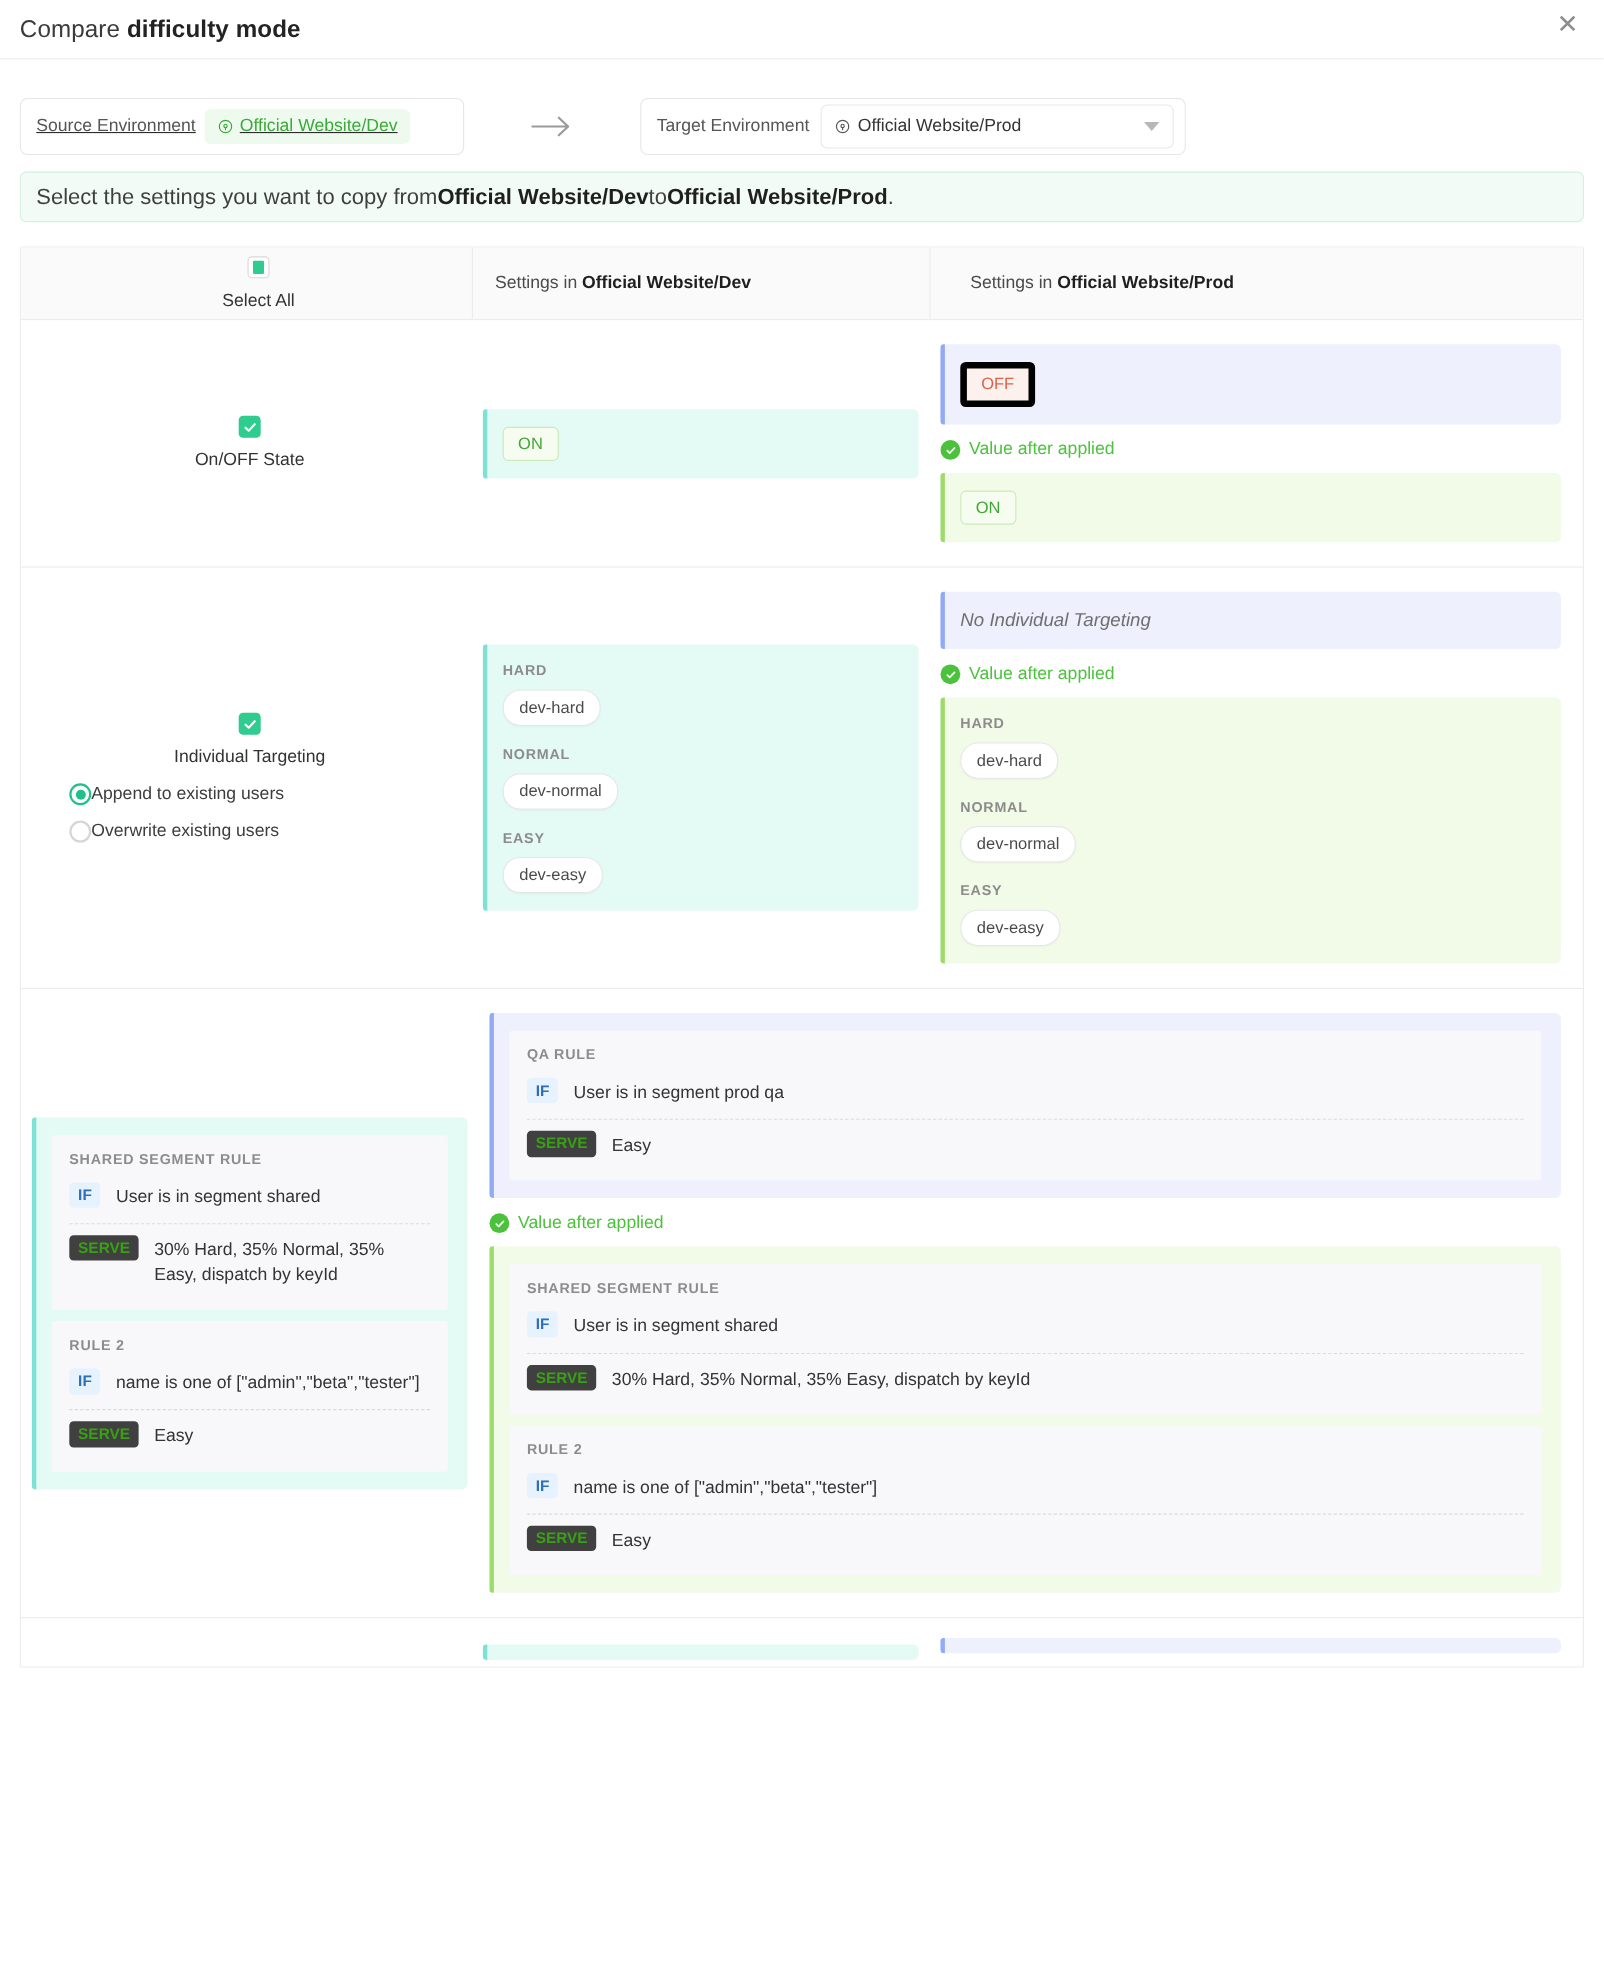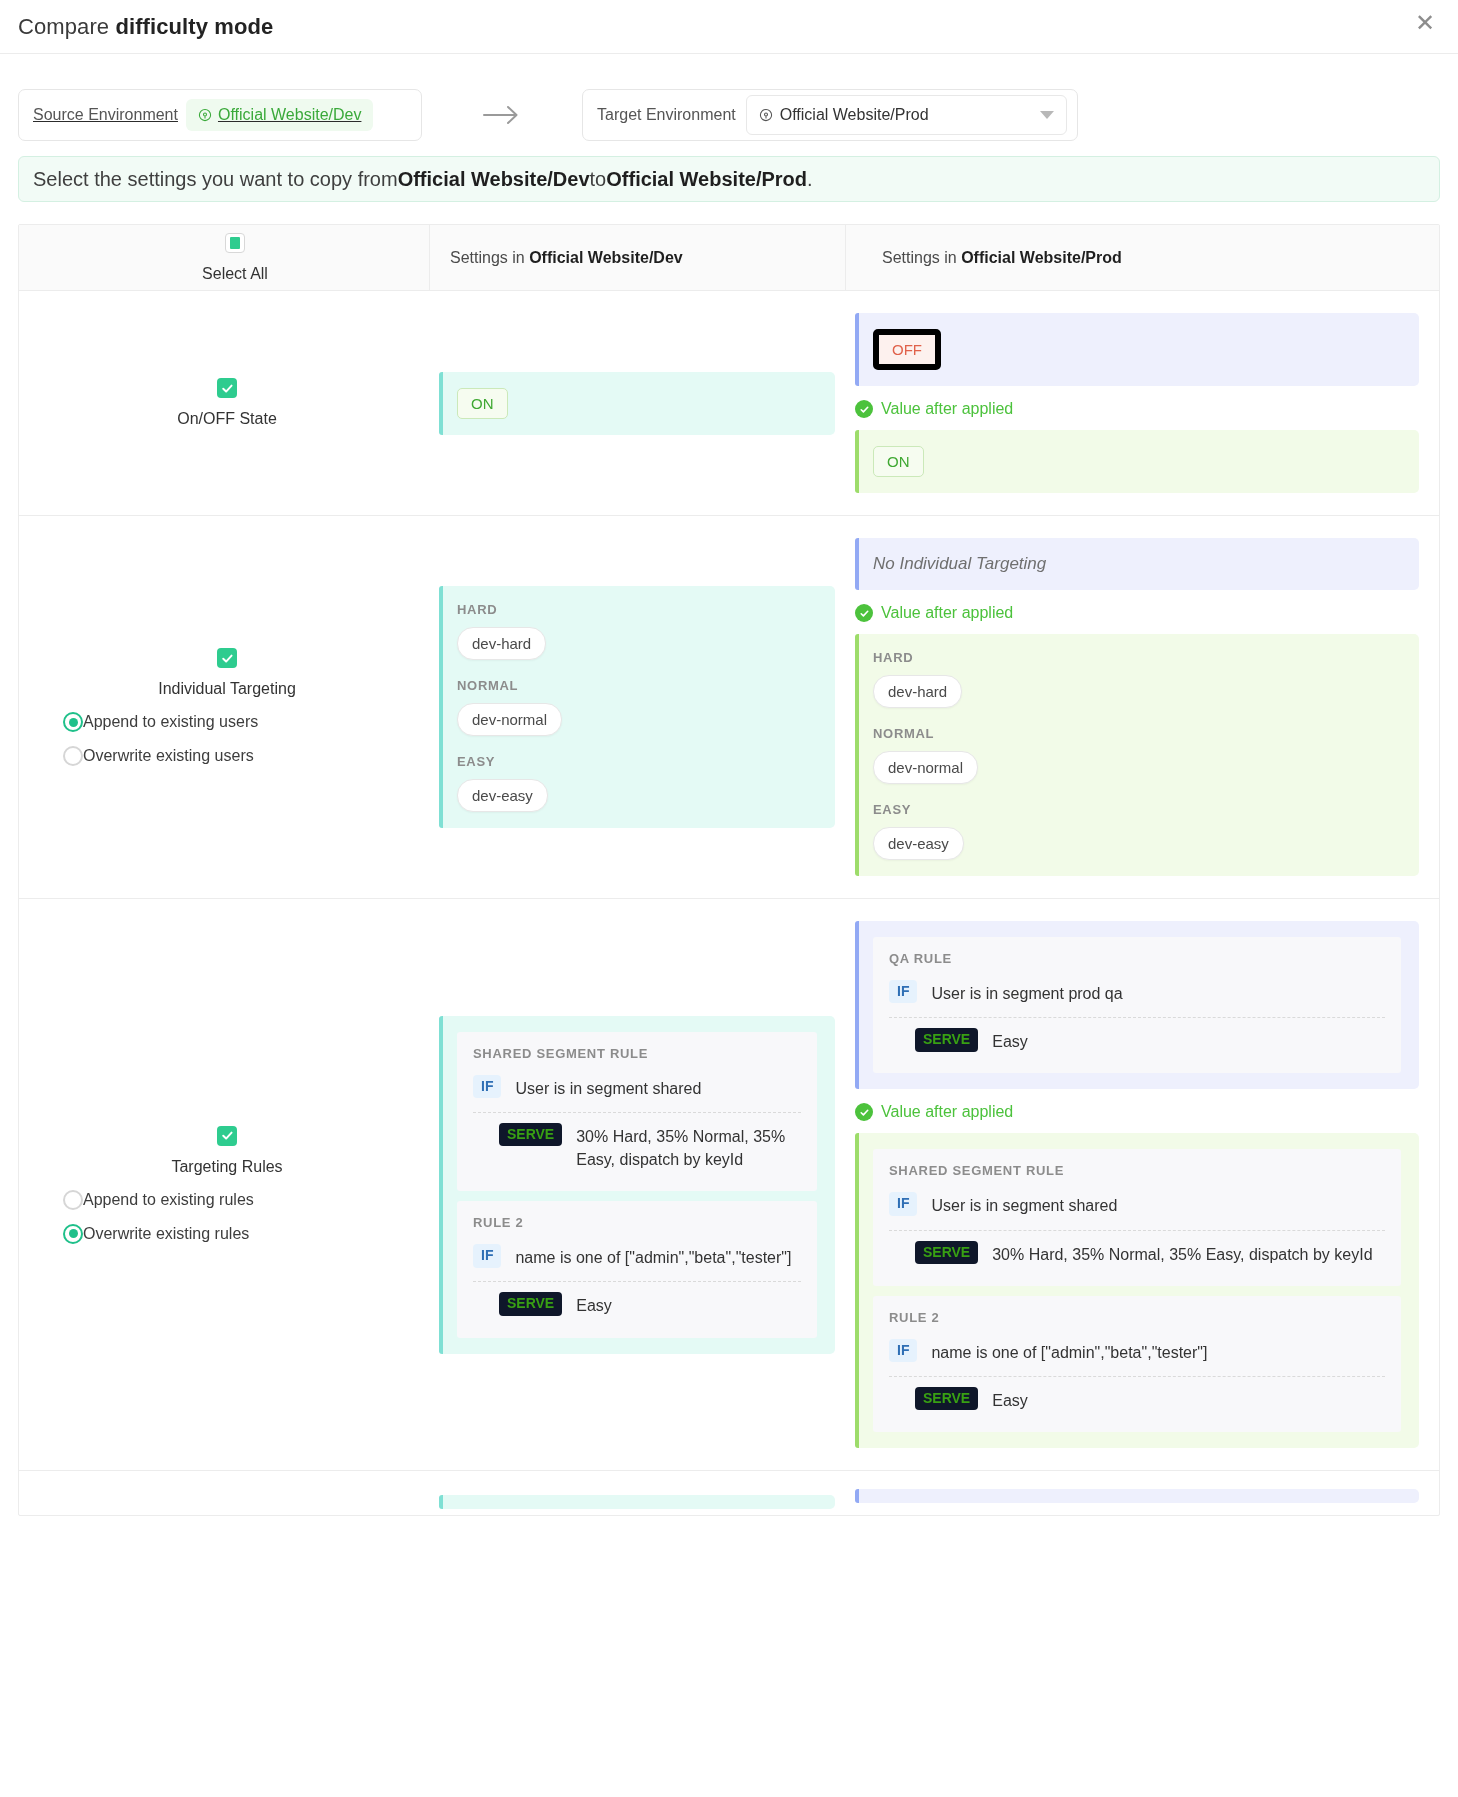--- a/index.html
+++ b/index.html
@@ -310,21 +310,21 @@
   .rule-line.serve { padding-top: 10px; }
   .kw {
     flex: 0 0 auto;
     border-radius: 4px;
     font-size: 14px;
     font-weight: 700;
     padding: 4px 8px;
     line-height: 1.1;
   }
   .kw-if { background: #e6f2fd; color: #2f6fb5; }
-  .kw-serve { background: #0f172a; color: #38a013; margin-left: 26px; }
+  .kw-serve { background: #404040; color: #38a013; }
   .rule-text {
     font-size: 16px;
     color: #333;
     line-height: 1.45;
     padding-top: 2px;
   }
   .rule-div {
     border-top: 1px dashed #dadada;
     margin: 8px 0 0 0;
   }
@@ -501,40 +501,20 @@
         </div>
         <div class="seg-block">
           <div class="seg-label">EASY</div>
           <span class="user-chip">dev-easy</span>
         </div>
       </div>
     </div>
   </div>
 
   <div class="trow">
-    <div class="cell-a">
-      <div class="select-all">
-        <span class="cb checked">
-          <svg width="13" height="13" viewBox="0 0 14 14">
-              <path d="M2.4 7.3 L5.5 10.3 L11.4 3.9" fill="none" stroke="#fff" stroke-width="2.1" stroke-linecap="round" stroke-linejoin="round"></path>
-            </svg>
-        </span>
-        <span class="cb-label">Targeting Rules</span>
-      </div>
-      <div class="opt-group">
-        <div class="radio-row">
-          <span class="radio"></span>
-          <span class="radio-label">Append to existing rules</span>
-        </div>
-        <div class="radio-row">
-          <span class="radio on"></span>
-          <span class="radio-label">Overwrite existing rules</span>
-        </div>
-      </div>
-    </div>
 
     <div class="cell-b">
       <div class="panel panel-src">
 
         <div class="rule-card">
           <div class="rule-title">SHARED SEGMENT RULE</div>
           <div class="rule-line">
             <span class="kw kw-if">IF</span>
             <span class="rule-text">User is in segment shared</span>
           </div>

